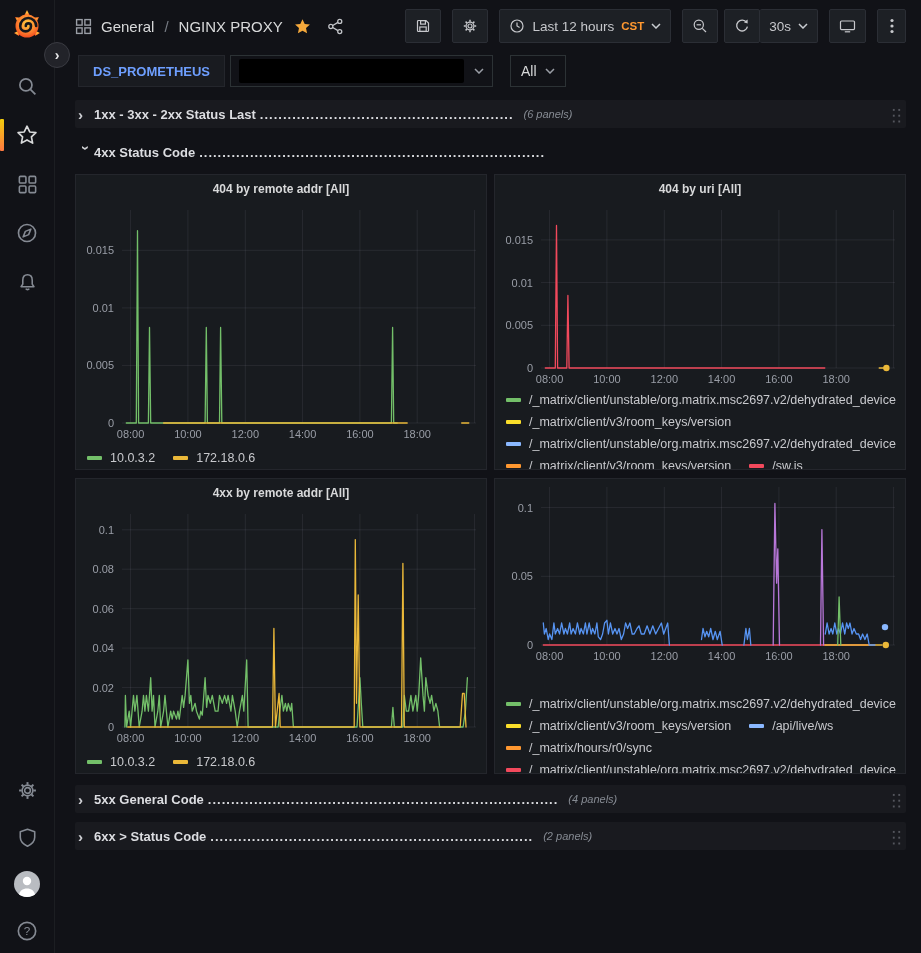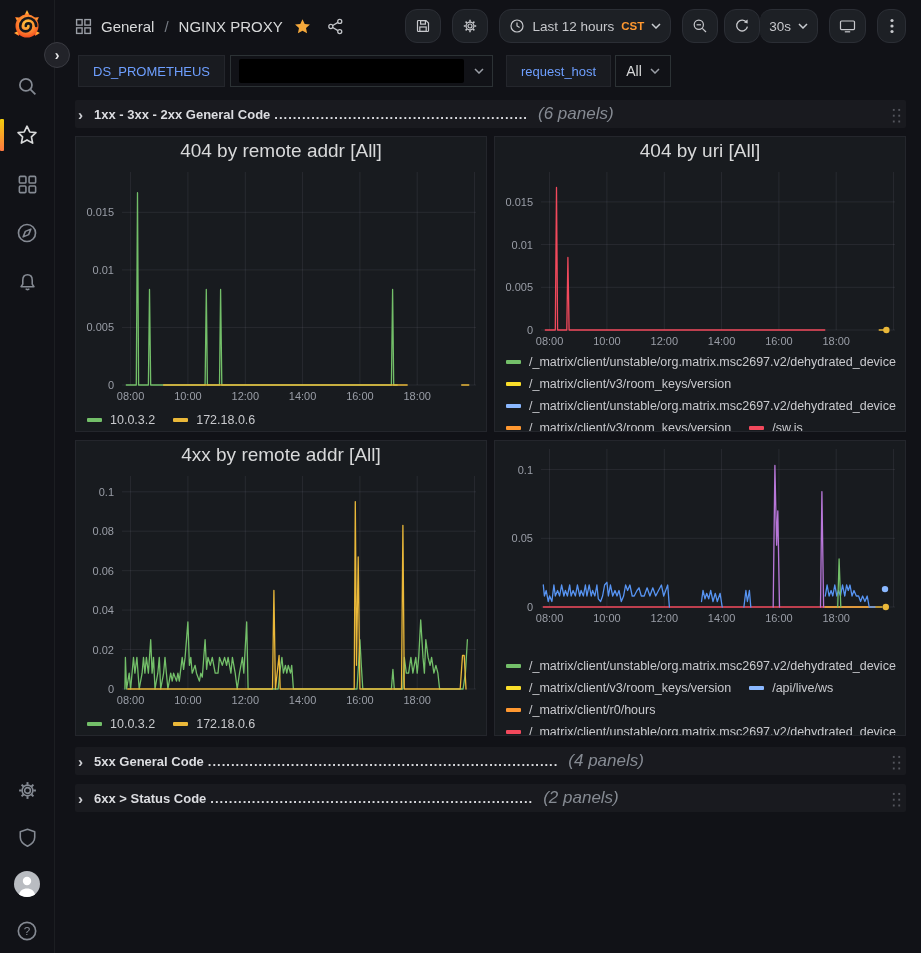--- a/index.html
+++ b/index.html
@@ -21,55 +21,55 @@
     background:linear-gradient(#f2cc0c,#ff7941);border-radius:1px}
   .snav-bottom{margin-top:auto;display:flex;flex-direction:column;align-items:center;gap:23px}
   .avatar{width:26px;height:26px;border-radius:50%;background:#b9bcc1;display:flex;align-items:flex-end;justify-content:center;overflow:hidden}
   
   .main{flex:1;display:flex;flex-direction:column;min-width:0}
   .toolbar{height:52px;display:flex;align-items:center;padding:0 15px 0 20px;flex:0 0 52px}
   .crumb{display:flex;align-items:center;gap:9px;font-size:15px}
   .crumb .sep{color:#787d85;margin:0 1px}
   .tspacer{flex:1}
   .tbtn{height:34px;min-width:34px;margin-left:11px;background:#1d2025;border:1px solid #2b2e35;
-    border-radius:12px;display:flex;align-items:center;justify-content:center;gap:7px;
+    border-radius:2px;display:flex;align-items:center;justify-content:center;gap:7px;
     padding:0 9px;color:#c7c8cc;font-size:13.5px;cursor:pointer}
   .btn-group{display:flex;margin-left:6px}
   .btn-group .tbtn{margin-left:0}
   .btn-group .tbtn+.tbtn{border-left:none}
   .cst{color:#ff9830;font-size:11.5px;font-weight:bold}
   .kebab{padding:0 5px;min-width:29px}
   
   .submenu{display:flex;align-items:center;padding:3px 15px 7px 23px;gap:0;flex:0 0 42px}
   .chip{height:32px;display:flex;align-items:center;padding:4px 14px;background:#191b20;
-    border:1px solid #24262c;color:#6e9fff;font-size:13px;font-weight:400}
+    border:1px solid #24262c;color:#6e9fff;font-size:13px;font-weight:700}
   .vselect{height:32px;display:flex;align-items:center;border:1px solid #2c3235;background:#111217;
     margin-left:5px;padding:0 8px;gap:8px}
   .redacted{width:225px;height:24px;background:#000;border-radius:2px}
   .gap13{width:13px}
   .vselect.small{margin-left:4px;color:#d8d9da;font-size:14px;padding:0 10px}
   
   .dash{flex:1;padding:4px 15px 0 20px;overflow:hidden}
   .rowhdr{height:28px;display:flex;align-items:center;padding:0 4px 0 3px;border-radius:2px;cursor:pointer}
   .rowhdr.collapsed{background:rgba(255,255,255,.035)}
   .rowhdr .chev{width:16px;color:#cfd0d4;font-size:15px;font-weight:bold;line-height:1}
   .rowhdr .chev.open{transform:rotate(90deg) translateX(1px)}
   .rowttl{font-size:13px;font-weight:700;color:#dcdde1;white-space:nowrap}
   .rowdots{font-size:13px;font-weight:700;color:#dcdde1;letter-spacing:1px;margin-left:4px;overflow:hidden;white-space:nowrap;max-width:360px}
-  .rowcount{font-size:17px;font-style:italic;color:#868b93;margin-left:10px;white-space:nowrap}
+  .rowcount{font-size:11px;font-style:italic;color:#868b93;margin-left:10px;white-space:nowrap}
   .draghandle{margin-left:auto;width:11px;height:17px;
     background-image:radial-gradient(circle,#53555c 1.15px,transparent 1.3px);background-size:5.5px 5.8px;background-position:0 1px}
   .r1{margin-top:2px}
   .r4xx{margin-top:10px}
   .r5xx{margin-top:11px}
   .r6xx{margin-top:9px}
   .panel-row{display:grid;grid-template-columns:1fr 1fr;gap:7px;margin-top:8px}
   .panel{background:#181b1f;border:1px solid #24262c;height:296px;display:flex;flex-direction:column;min-width:0}
-  .panel-title{height:27px;display:flex;align-items:center;justify-content:center;font-size:19px;
-    font-weight:400;color:#d8d9da;cursor:pointer;flex:0 0 27px}
+  .panel-title{height:27px;display:flex;align-items:center;justify-content:center;font-size:12px;
+    font-weight:700;color:#d8d9da;cursor:pointer;flex:0 0 27px}
   .plot{flex:1;min-height:0}
   .grid{stroke:rgba(204,204,220,.09);stroke-width:1}
   .tick{fill:#9a9ea7;font-size:11px;font-family:"Liberation Sans",sans-serif}
   .ty{text-anchor:end}
   .tx{text-anchor:middle}
   .ln{fill:none;stroke-width:1.3;stroke-linejoin:round;stroke-linecap:round}
   .legend{padding:0 11px;flex:0 0 auto}
   .legend.single{height:27px;display:flex;align-items:flex-end;gap:18px}
   .legend.multi{height:82px;overflow:hidden;display:flex;flex-wrap:wrap;column-gap:18px;align-content:flex-start;padding-top:2px}
   .li{display:flex;align-items:center;gap:8px;height:22px;font-size:12.5px;color:#c8c9cd;white-space:nowrap;cursor:pointer}
@@ -325,41 +325,45 @@
       <div class="chip">DS_PROMETHEUS</div>
       <div class="vselect" style="width:263px">
         <div class="redacted"></div>
         <span style="margin-left:auto">
           <svg width="10" height="6" viewBox="0 0 10 6">
               <polyline points="1,1 5,5 9,1" fill="none" stroke="#9a9ea6" stroke-width="1.5"></polyline>
             </svg>
         </span>
       </div>
       <div class="gap13"></div>
-      <div class="chip">request_host</div>
       <div class="vselect small">
         <span>All</span>
         <span>
           <svg width="10" height="6" viewBox="0 0 10 6">
               <polyline points="1,1 5,5 9,1" fill="none" stroke="#9a9ea6" stroke-width="1.5"></polyline>
             </svg>
         </span>
       </div>
     </div>
 
     <div class="dash">
 
       <div class="rowhdr collapsed r1">
         <span class="chev">›</span>
-        <span class="rowttl">1xx - 3xx - 2xx General Code</span>
+        <span class="rowttl">1xx - 3xx - 2xx Status Last</span>
         <span class="rowdots">.......................................................</span>
         <span class="rowcount">(6 panels)</span>
         <span class="draghandle"></span>
       </div>
 
+      <div class="rowhdr r4xx">
+        <span class="chev open">›</span>
+        <span class="rowttl">4xx Status Code</span>
+        <span class="rowdots">...........................................................................</span>
+      </div>
 
       <div class="panel-row">
         <section class="panel">
           <div class="panel-title">404 by remote addr [All]</div>
           <div class="plot">
               <svg width="410" height="240">
                 <line class="grid" x1="46" x2="400" y1="221.0" y2="221.0"></line>
                 <text class="tick ty" x="38" y="225.0">0</text>
                 <line class="grid" x1="46" x2="400" y1="163.4" y2="163.4"></line>
                 <text class="tick ty" x="38" y="167.4">0.005</text>
@@ -539,21 +543,21 @@
               <div class="li">
                 <span class="sw" style="background: rgb(250, 222, 42);"></span>
                 <span>/_matrix/client/v3/room_keys/version</span>
               </div>
               <div class="li">
                 <span class="sw" style="background: rgb(138, 184, 255);"></span>
                 <span>/api/live/ws</span>
               </div>
               <div class="li">
                 <span class="sw" style="background: rgb(255, 152, 48);"></span>
-                <span>/_matrix/client/r0/hours</span>
+                <span>/_matrix/hours/r0/sync</span>
               </div>
               <div class="li">
                 <span class="sw" style="background: rgb(242, 73, 92);"></span>
                 <span>/_matrix/client/unstable/org.matrix.msc2697.v2/dehydrated_device</span>
               </div>
             </div>
         </section>
       </div>
 
       <div class="rowhdr collapsed r5xx">

